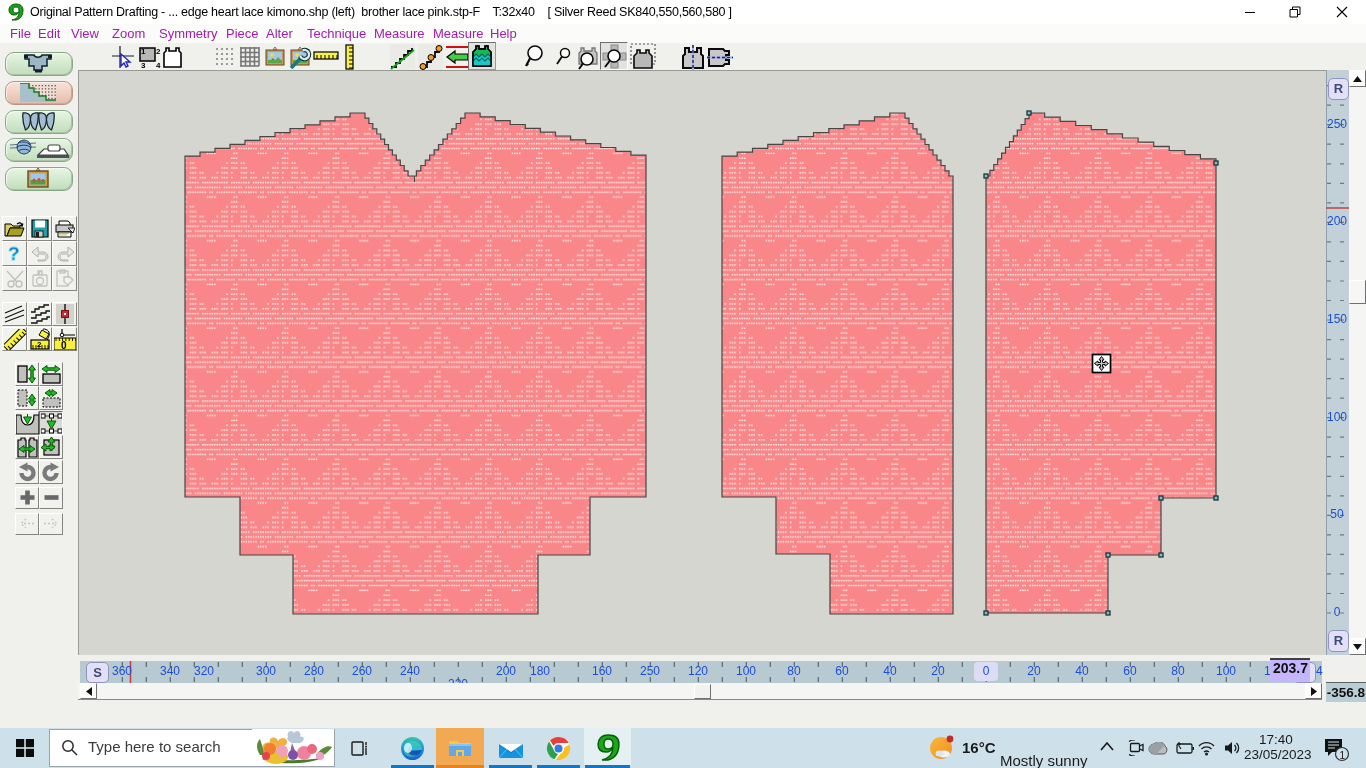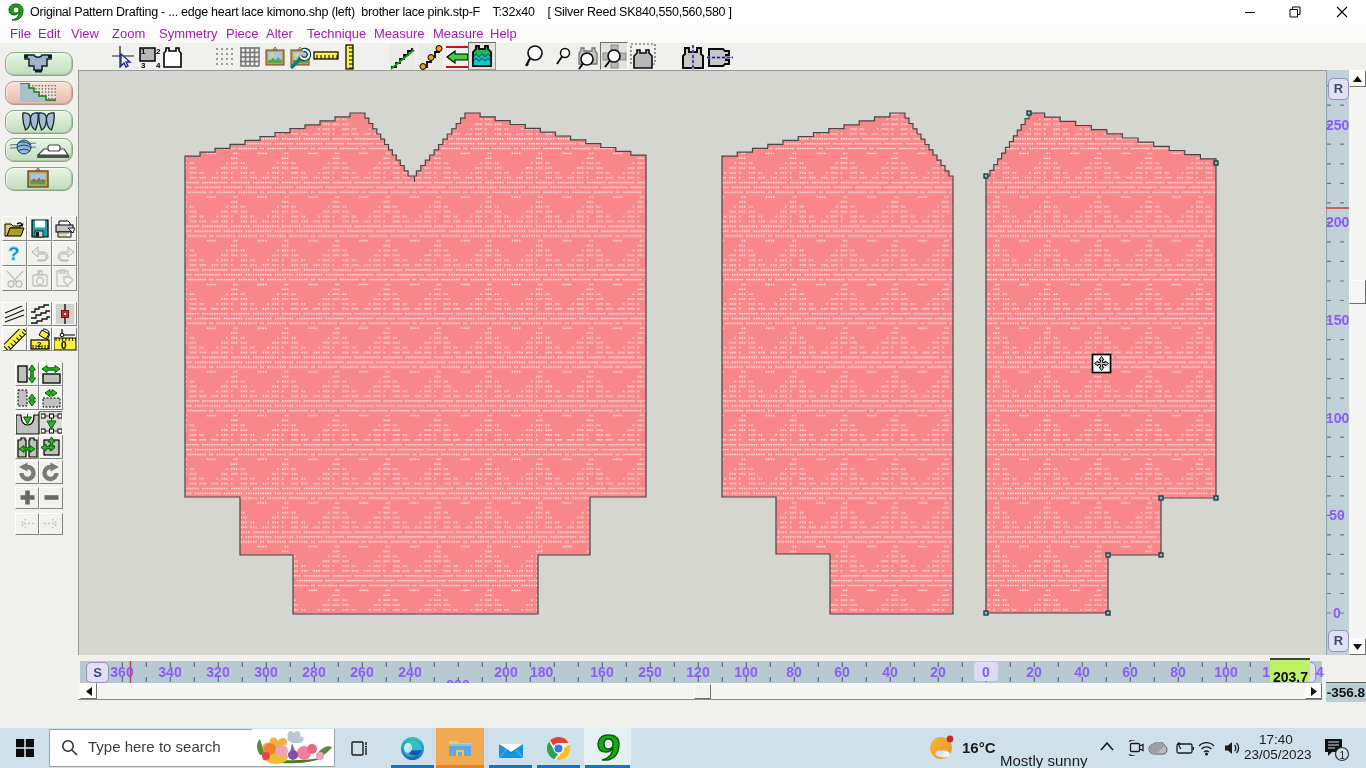--- a/index.html
+++ b/index.html
@@ -11,21 +11,21 @@
 #sidebar{left:0;top:43px;width:78px;height:685px;background:#f0f0ed;}
 #canvas{left:78px;top:70px;width:1248px;height:585px;border-top:1px solid #9a9a94;border-left:1px solid #9a9a94;box-sizing:border-box;}
 .pill{left:5px;width:66px;height:22px;border-radius:9px;background:linear-gradient(180deg,#e8f5e4 0%,#d5ebd0 45%,#c2dcbc 100%);border:1px solid #8aa888;box-shadow:inset 1px 1px 0 #f4fbf2, inset -1px -1px 0 #a8c4a2;}
 .pillpink{background:linear-gradient(180deg,#f8e2d8 0%,#f0d2c4 45%,#e2bcac 100%);border:1px solid #b89486;box-shadow:inset 1px 1px 0 #fbefe8, inset -1px -1px 0 #cfa896;}
 .sqbtn{background:#f1f1ee;border-top:1px solid #ffffff;border-left:1px solid #ffffff;border-right:1px solid #858580;border-bottom:1px solid #858580;box-sizing:border-box;}
 #vruler{left:1326px;top:70px;width:23px;height:585px;background:#c2d1d8;border-left:1px solid #8fa0a8;box-sizing:border-box;}
 #vscroll{left:1349px;top:70px;width:17px;height:585px;background:#f5f5f3;}
 #hruler{left:80px;top:661px;width:1242px;height:22px;background:#b7c9d1;}
 #hscroll{left:78px;top:683px;width:1244px;height:17px;background:#f5f5f3;border-bottom:1px solid #8a8a85;box-sizing:border-box;}
 .scrbtn{background:#fdfdfc;border-top:1px solid #ffffff;border-left:1px solid #ffffff;border-right:1.5px solid #707070;border-bottom:1.5px solid #707070;box-sizing:border-box;display:flex;align-items:center;justify-content:center;}
-.rnum{font-size:14px;color:#8b5cf6;font-weight:700;}
+.rnum{font-size:12px;color:#1d4ed8;font-weight:400;}
 .sbtn{background:#e3e0f6;border:1px solid #8f93c0;border-radius:5px;color:#3c4a7a;font-weight:700;font-size:13px;text-align:center;}
 #taskbar{left:0;top:728px;width:1366px;height:40px;background:#cee1ea;}
 .traytxt{font-size:15px;color:#1a1a1a;}
 .clock{font-size:14px;color:#1a1a1a;text-align:center;line-height:14px;}
 .winbtn{top:0;height:24px;width:30px;display:flex;align-items:center;justify-content:center;}
 </style></head><body>
 <div id="titlebar" class="abs">
 <svg class="abs" style="left:7px;top:3px" width="18" height="18" viewBox="0 0 18 18">
       <path d="M9 1 C4 1 2 4 2 7 C2 10 4 12 7 12 C9 12 11 11 12 9 C12 13 10 16 5 17 L9 17 C14 16 16 12 16 7 C16 3 13 1 9 1 Z M9 4 C11 4 12 5 12 7 C12 9 11 10 9 10 C7 10 6 9 6 7 C6 5 7 4 9 4 Z" fill="#17a317" stroke="#0a5c0a" stroke-width="1"></path>
     </svg>
@@ -760,21 +760,21 @@
     <path d="M1098.3 1 V6 M1098.3 16 V21" stroke="#5a6a74" stroke-width="1.2"></path>
     <path d="M1122.3 1 V6 M1122.3 16 V21" stroke="#5a6a74" stroke-width="1.2"></path>
     <path d="M1146.3 1 V6 M1146.3 16 V21" stroke="#5a6a74" stroke-width="1.2"></path>
     <path d="M1170.3 1 V6 M1170.3 16 V21" stroke="#5a6a74" stroke-width="1.2"></path>
     <path d="M1194.3 1 V6 M1194.3 16 V21" stroke="#5a6a74" stroke-width="1.2"></path>
     <path d="M1218.3 1 V6 M1218.3 16 V21" stroke="#5a6a74" stroke-width="1.2"></path>
     <path d="M50.5 0 V22" stroke="#c04040" stroke-width="1.5"></path>
   </svg>
 <div class="abs rnum" style="left:98px;top:664px;width:48px;text-align:center;">360</div>
 <div class="abs rnum" style="left:146px;top:664px;width:48px;text-align:center;">340</div>
-<div class="abs rnum" style="left:194px;top:664px;width:48px;text-align:center;">320</div>
+<div class="abs rnum" style="left:194px;top:664px;width:48px;text-align:left;">320</div>
 <div class="abs rnum" style="left:242px;top:664px;width:48px;text-align:center;">300</div>
 <div class="abs rnum" style="left:290px;top:664px;width:48px;text-align:center;">280</div>
 <div class="abs rnum" style="left:338px;top:664px;width:48px;text-align:center;">260</div>
 <div class="abs rnum" style="left:386px;top:664px;width:48px;text-align:center;">240</div>
 <div class="abs rnum" style="left:434px;top:664px;width:48px;text-align:center;margin-top:13px;">220</div>
 <div class="abs rnum" style="left:482px;top:664px;width:48px;text-align:center;">200</div>
 <div class="abs rnum" style="left:530px;top:664px;width:48px;text-align:left;">180</div>
 <div class="abs rnum" style="left:578px;top:664px;width:48px;text-align:center;">160</div>
 <div class="abs rnum" style="left:626px;top:664px;width:48px;text-align:center;">250</div>
 <div class="abs rnum" style="left:674px;top:664px;width:48px;text-align:center;">120</div>
@@ -799,21 +799,21 @@
     <svg width="6" height="9" viewBox="0 0 6 9">
       <path d="M6 0 L0 4.5 L6 9 Z" fill="#101010"></path>
     </svg>
   </div>
 <div class="abs scrbtn" style="left:1305px;top:683px;width:17px;height:16px;">
     <svg width="6" height="9" viewBox="0 0 6 9">
       <path d="M0 0 L6 4.5 L0 9 Z" fill="#101010"></path>
     </svg>
   </div>
 <div class="abs scrbtn" style="left:694px;top:684px;width:17px;height:15px;background:#f2f2f0;"></div>
-<div class="abs" style="left:1270px;top:658px;width:40px;height:24px;background:#bef264;border-top:2px solid #404040;box-sizing:border-box;font-size:14px;font-weight:700;color:#101010;text-align:right;padding:9px 2px 0 0;">203.7</div>
+<div class="abs" style="left:1270px;top:658px;width:40px;height:24px;background:#c4b5fd;border-top:2px solid #404040;box-sizing:border-box;font-size:14px;font-weight:700;color:#101010;text-align:right;padding:0 2px 0 0;">203.7</div>
 <div class="abs" style="left:1326px;top:682px;width:40px;height:20px;background:#b9cdd4;border-top:1px solid #606060;box-sizing:border-box;font-size:13.5px;font-weight:700;color:#101010;text-align:right;padding:2px 1px 0 0;">-356.8</div>
 <div id="taskbar" class="abs"></div>
 <svg class="abs" style="left:16px;top:739px" width="18" height="18" viewBox="0 0 18 18">
     <rect x="0" y="0" width="8.2" height="8.2" fill="#0c0c0c"></rect>
     <rect x="9.8" y="0" width="8.2" height="8.2" fill="#0c0c0c"></rect>
     <rect x="0" y="9.8" width="8.2" height="8.2" fill="#0c0c0c"></rect>
     <rect x="9.8" y="9.8" width="8.2" height="8.2" fill="#0c0c0c"></rect>
   </svg>
 <div class="abs" style="left:49px;top:729px;width:286px;height:38px;background:#fff;border:1px solid #9aa4a8;box-sizing:border-box;"></div>
 <svg class="abs" style="left:61px;top:739px" width="17" height="17" viewBox="0 0 17 17">

